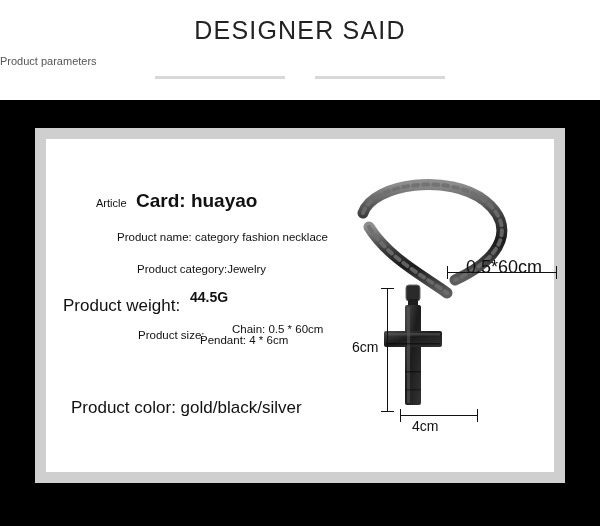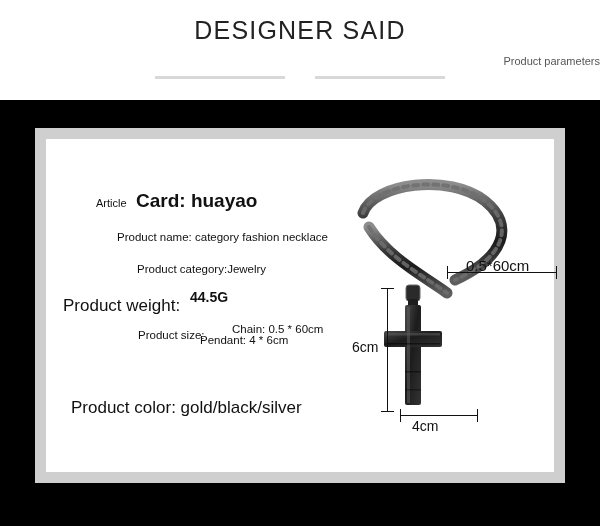--- a/index.html
+++ b/index.html
@@ -38,21 +38,21 @@
     font-size: 25px;
     letter-spacing: 1.2px;
     color: #222222;
     font-weight: normal;
   }
   .header-sub {
     position: absolute;
     left: 0;
     top: 55px;
     width: 600px;
-    text-align: right;
+    text-align: left;
     font-size: 11px;
     color: #555555;
   }
   .header-rule {
     position: absolute;
     top: 76px;
     height: 3px;
     background: #d8d8d8;
   }
   .header-rule.left {
@@ -169,21 +169,21 @@
   
   .dim-label {
     position: absolute;
     color: #111111;
     font-size: 13px;
     white-space: nowrap;
   }
   .dim-chain {
     left: 466px;
     top: 257px;
-    font-size: 15px;
+    font-size: 18px;
   }
   .dim-height {
     left: 352px;
     top: 339px;
     font-size: 14px;
   }
   .dim-width {
     left: 412px;
     top: 418px;
     font-size: 14px;

